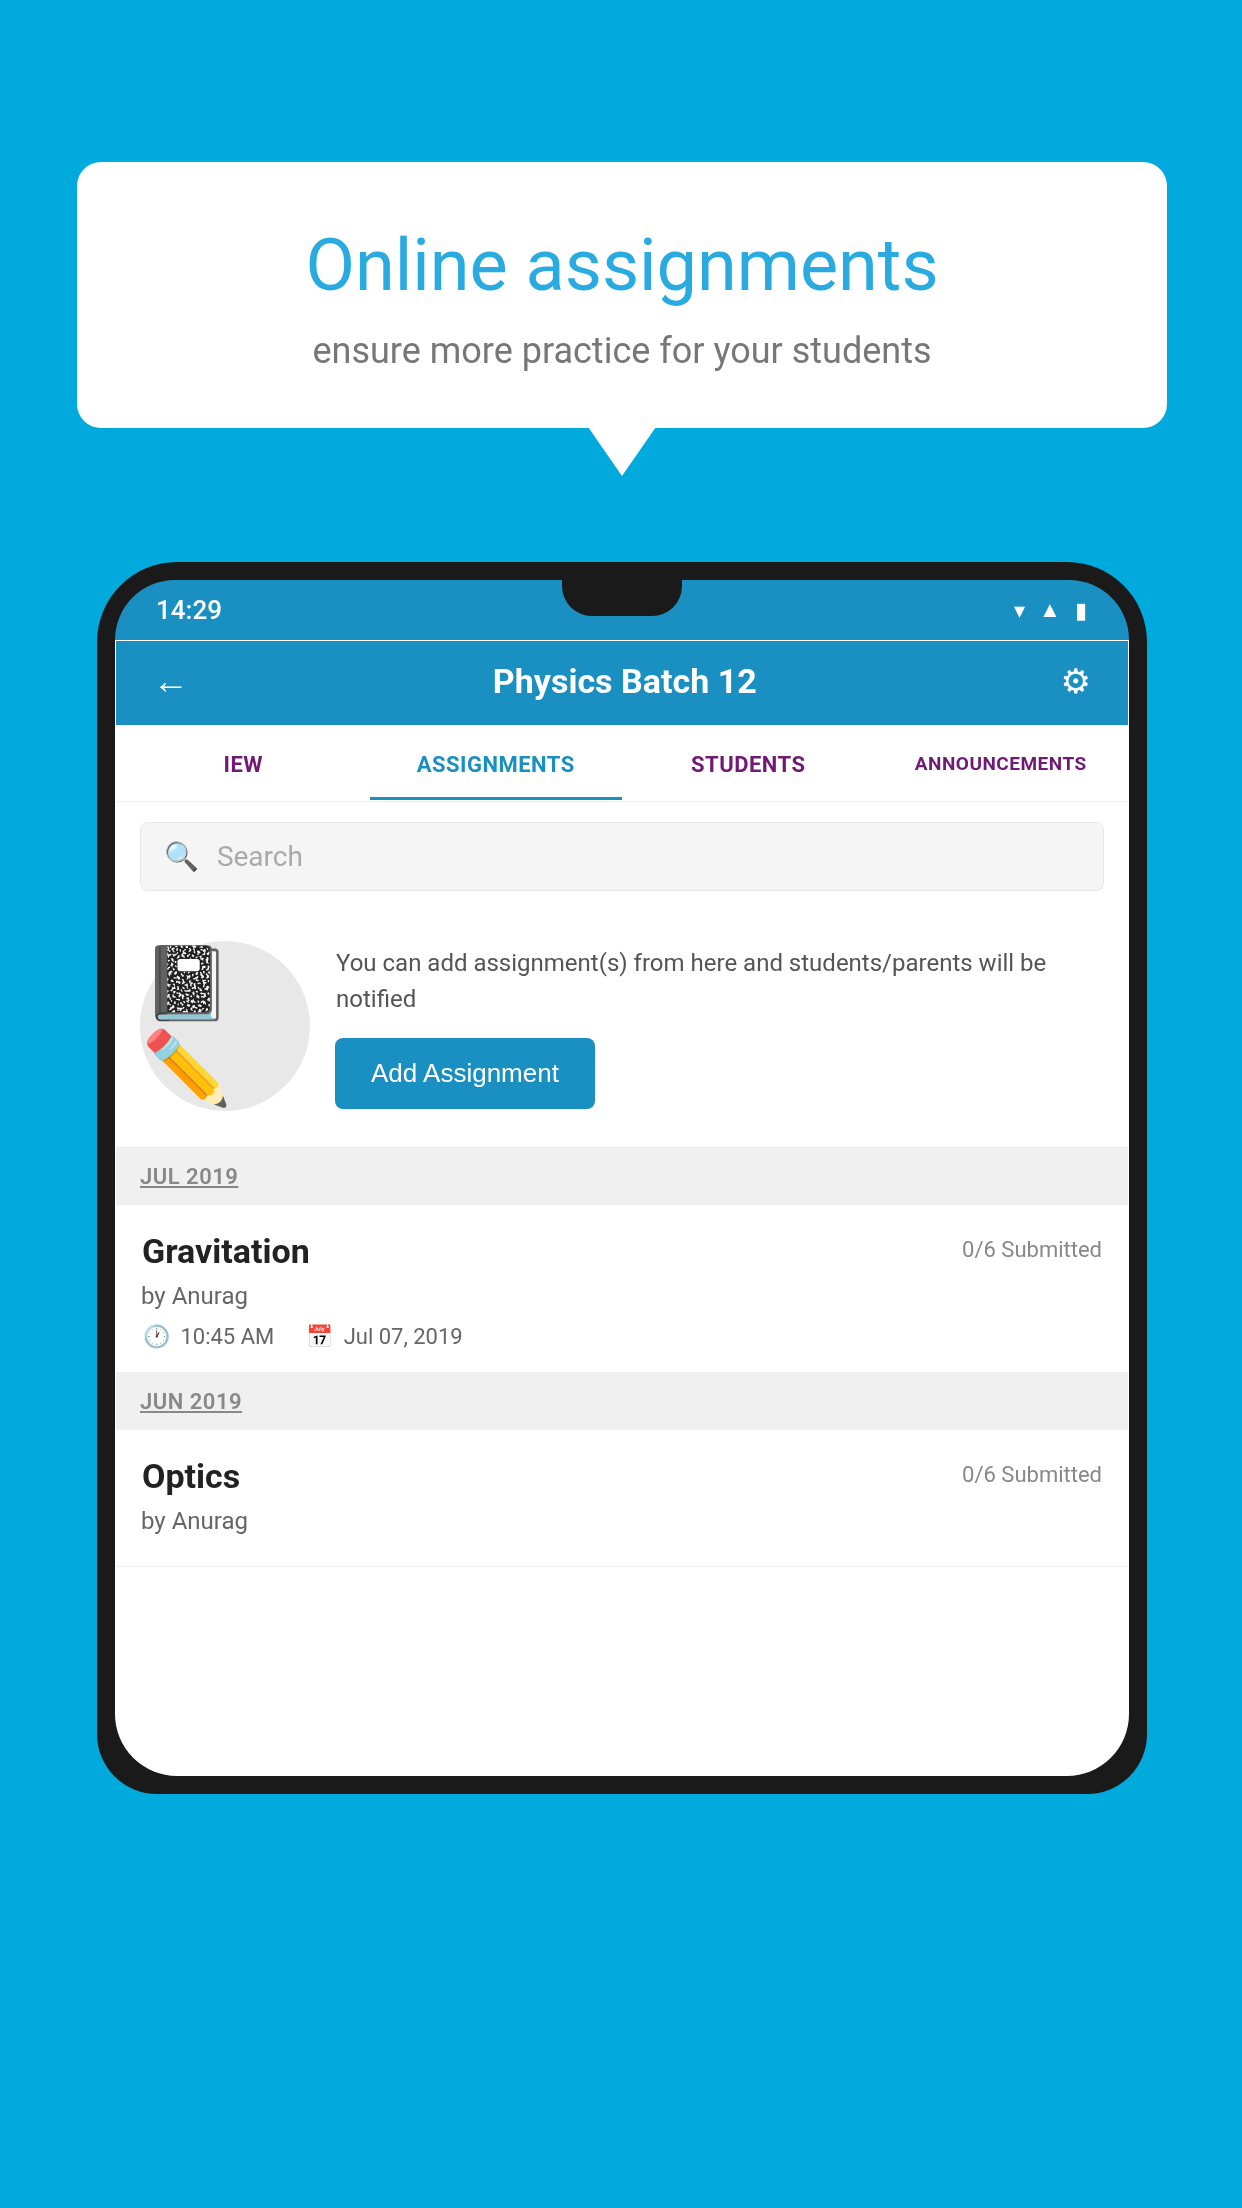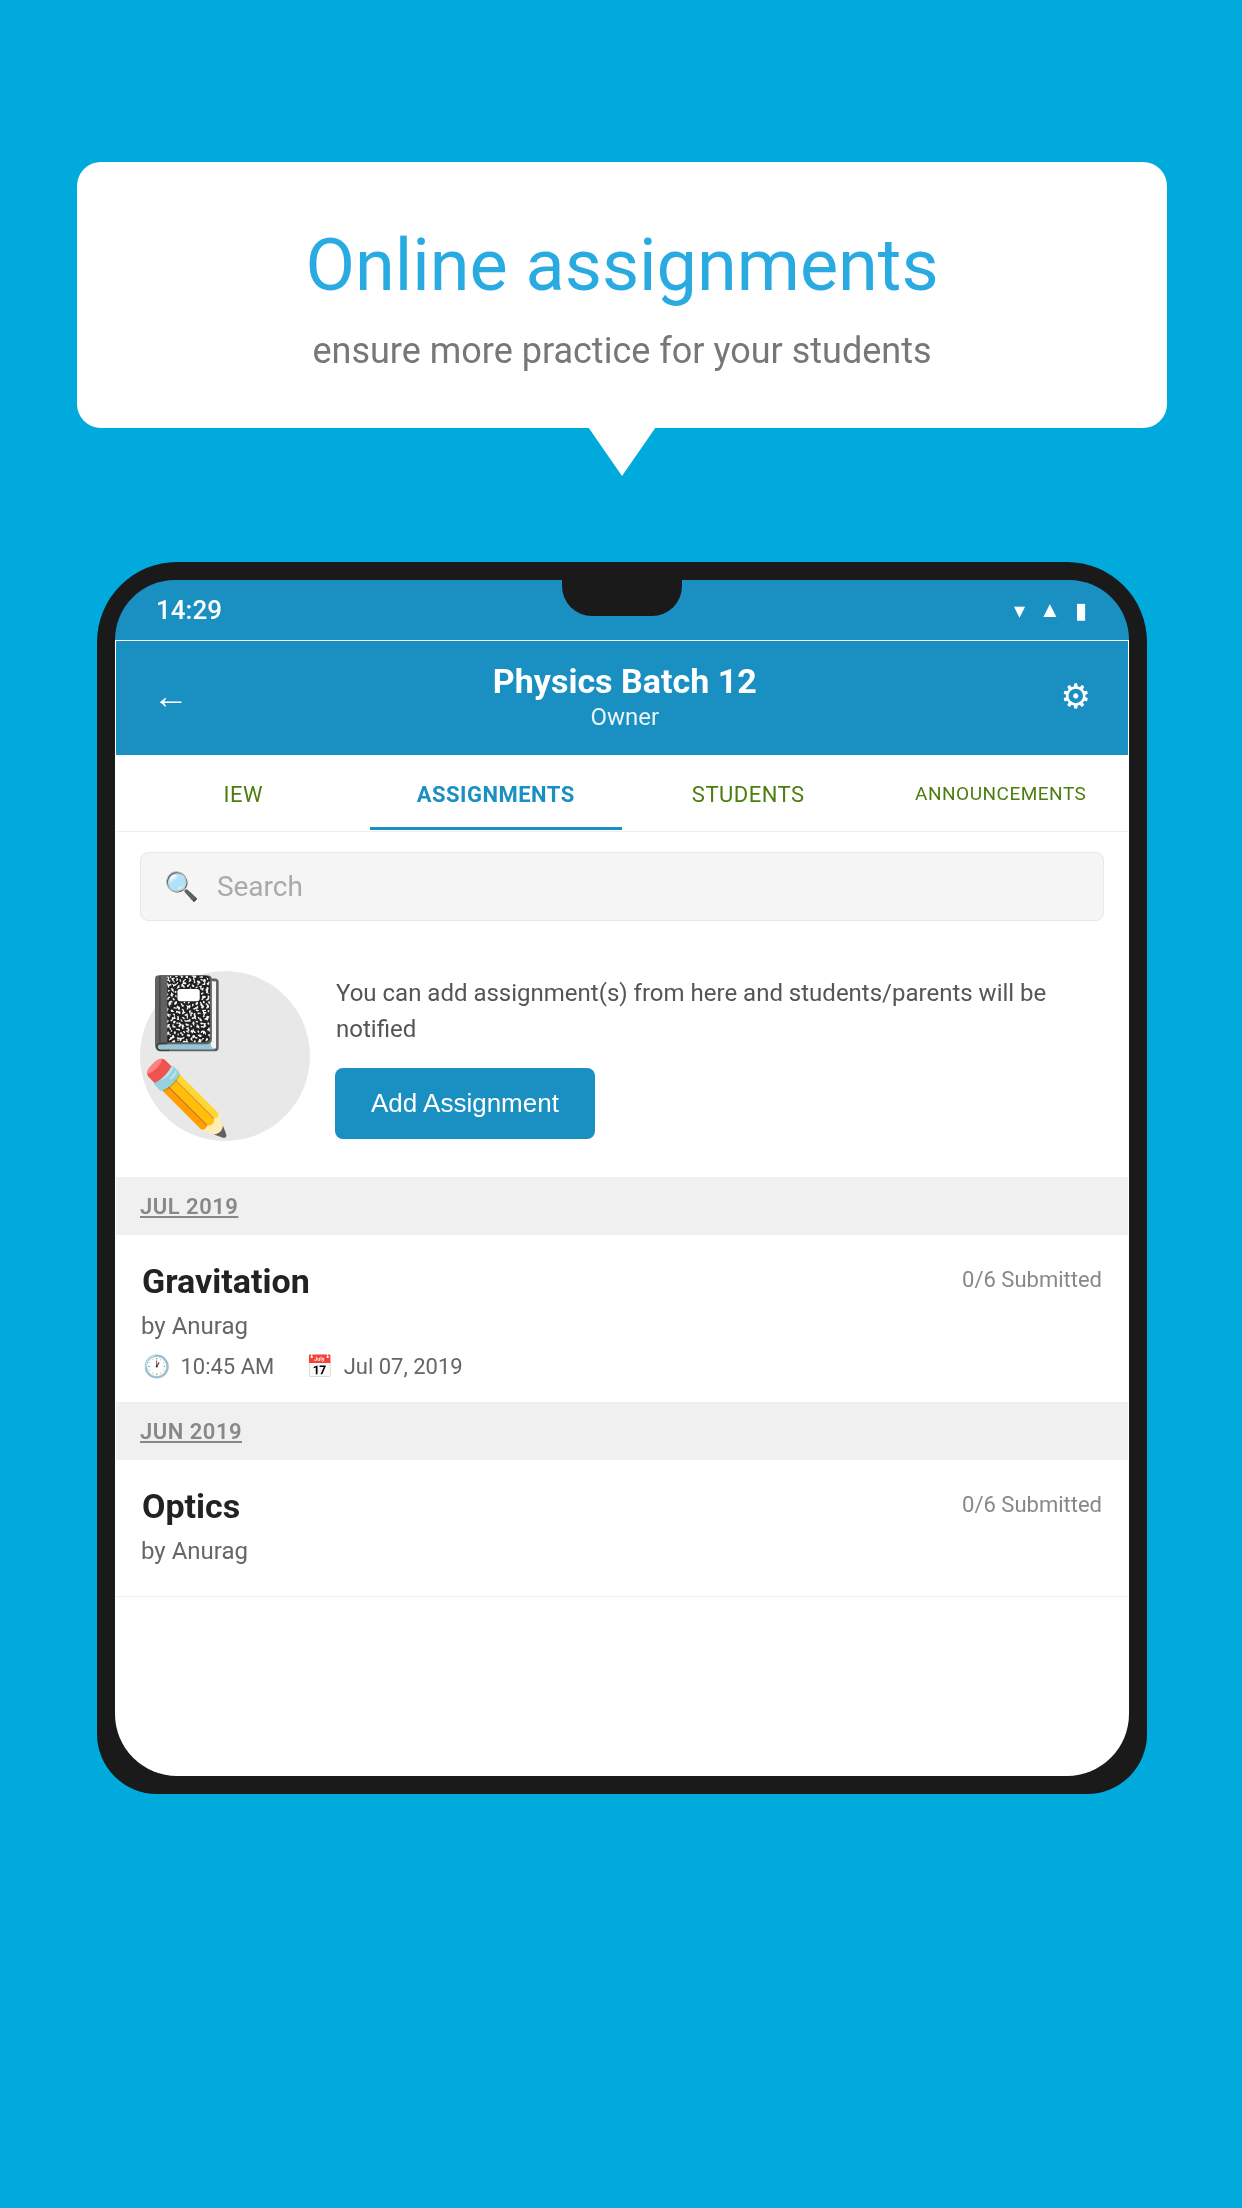--- a/index.html
+++ b/index.html
@@ -164,22 +164,22 @@
       background: white;
       display: flex;
       border-bottom: 1px solid #eee;
     }
 
     .tab-item {
       flex: 1;
       text-align: center;
       padding: 26px 10px 20px;
       font-size: 22px;
-      font-weight: 400;
-      color: #4d7c0f;
+      font-weight: 700;
+      color: #701a75;
       letter-spacing: 0.5px;
     }
 
     .tab-item.active {
       color: #1a8fc1;
       border-bottom: 3px solid #1a8fc1;
       font-weight: 700;
     }
 
     
@@ -341,21 +341,20 @@
         <span class="status-icon">▮</span>
       </div>
     </div>
 
     <div class="phone-screen">
 
       <div class="app-header">
         <span class="header-back">←</span>
         <div class="header-title-area">
           <div class="header-title">Physics Batch 12</div>
-          <div class="header-subtitle">Owner</div>
         </div>
         <span class="header-settings">⚙</span>
       </div>
 
       <div class="tabs-bar">
         <div class="tab-item">IEW</div>
         <div class="tab-item active">ASSIGNMENTS</div>
         <div class="tab-item">STUDENTS</div>
         <div class="tab-item" style="font-size:19px;">ANNOUNCEMENTS</div>
       </div>

